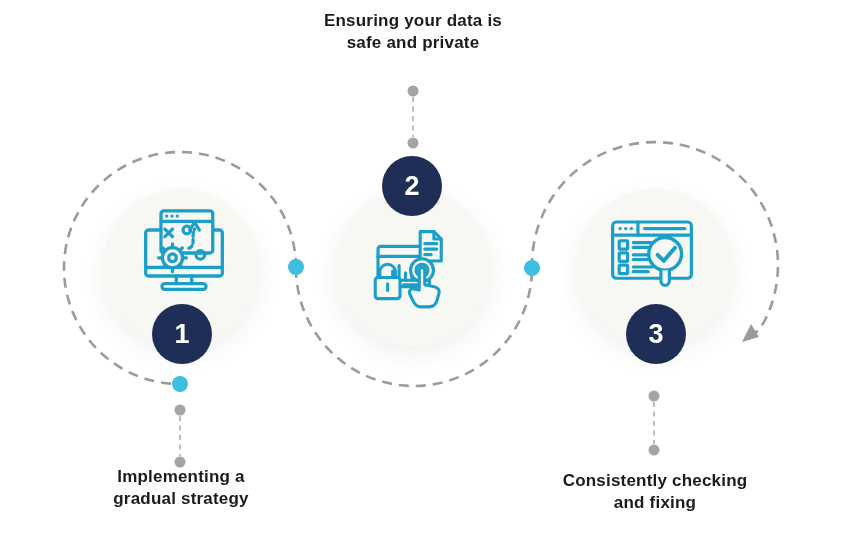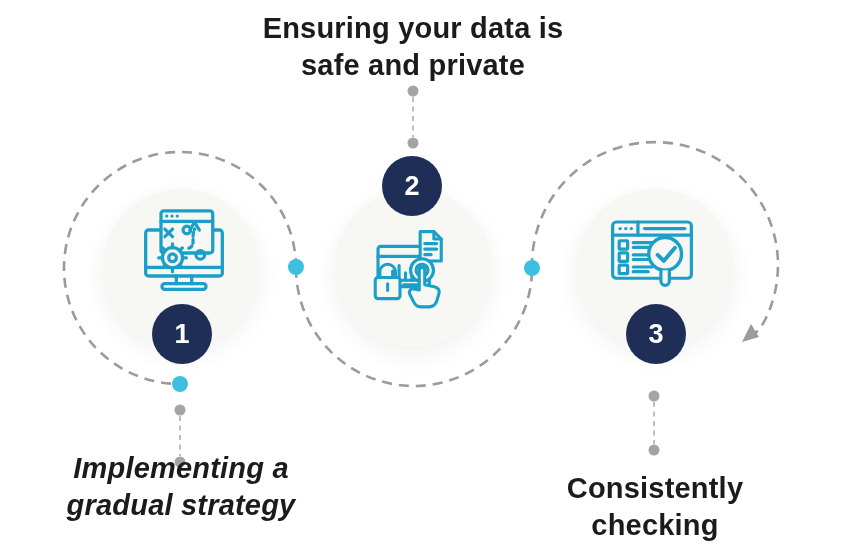--- a/index.html
+++ b/index.html
@@ -7,29 +7,29 @@
        font-family:"Liberation Sans", sans-serif;}
   .canvas{position:relative;width:850px;height:550px;background:#ffffff;}
   .path-layer{position:absolute;left:0;top:0;pointer-events:none;}
   .step-circle{position:absolute;width:158px;height:158px;border-radius:50%;
        background:#f7f7f4;box-shadow:0 8px 22px rgba(60,60,60,0.07);}
   .step-circle svg{position:absolute;}
   .badge{position:absolute;width:60px;height:60px;border-radius:50%;
        background:#1f2e56;color:#ffffff;font-weight:bold;font-size:27px;
        display:flex;align-items:center;justify-content:center;}
   .label{position:absolute;transform:translateX(-50%);text-align:center;
-       color:#1b1b1b;font-weight:bold;font-size:29px;line-height:1.28;
+       color:#1b1b1b;font-weight:bold;font-size:17px;line-height:1.28;
        white-space:pre-line;letter-spacing:0.2px;}
   .c1{left:102px;top:189px;}
   .c2{left:334px;top:189px;}
   .c3{left:576px;top:189px;}
   .b1{left:152px;top:304px;}
   .b2{left:382px;top:156px;}
   .b3{left:626px;top:304px;}
-  .l1{left:181px;top:450px;font-style:italic;}
+  .l1{left:181px;top:466px;}
   .l2{left:413px;top:10px;}
   .l3{left:655px;top:470px;}
 </style>
 </head>
 <body>
 
 <div class="canvas">
 
   <svg class="path-layer" width="850" height="550" viewBox="0 0 850 550">
 

